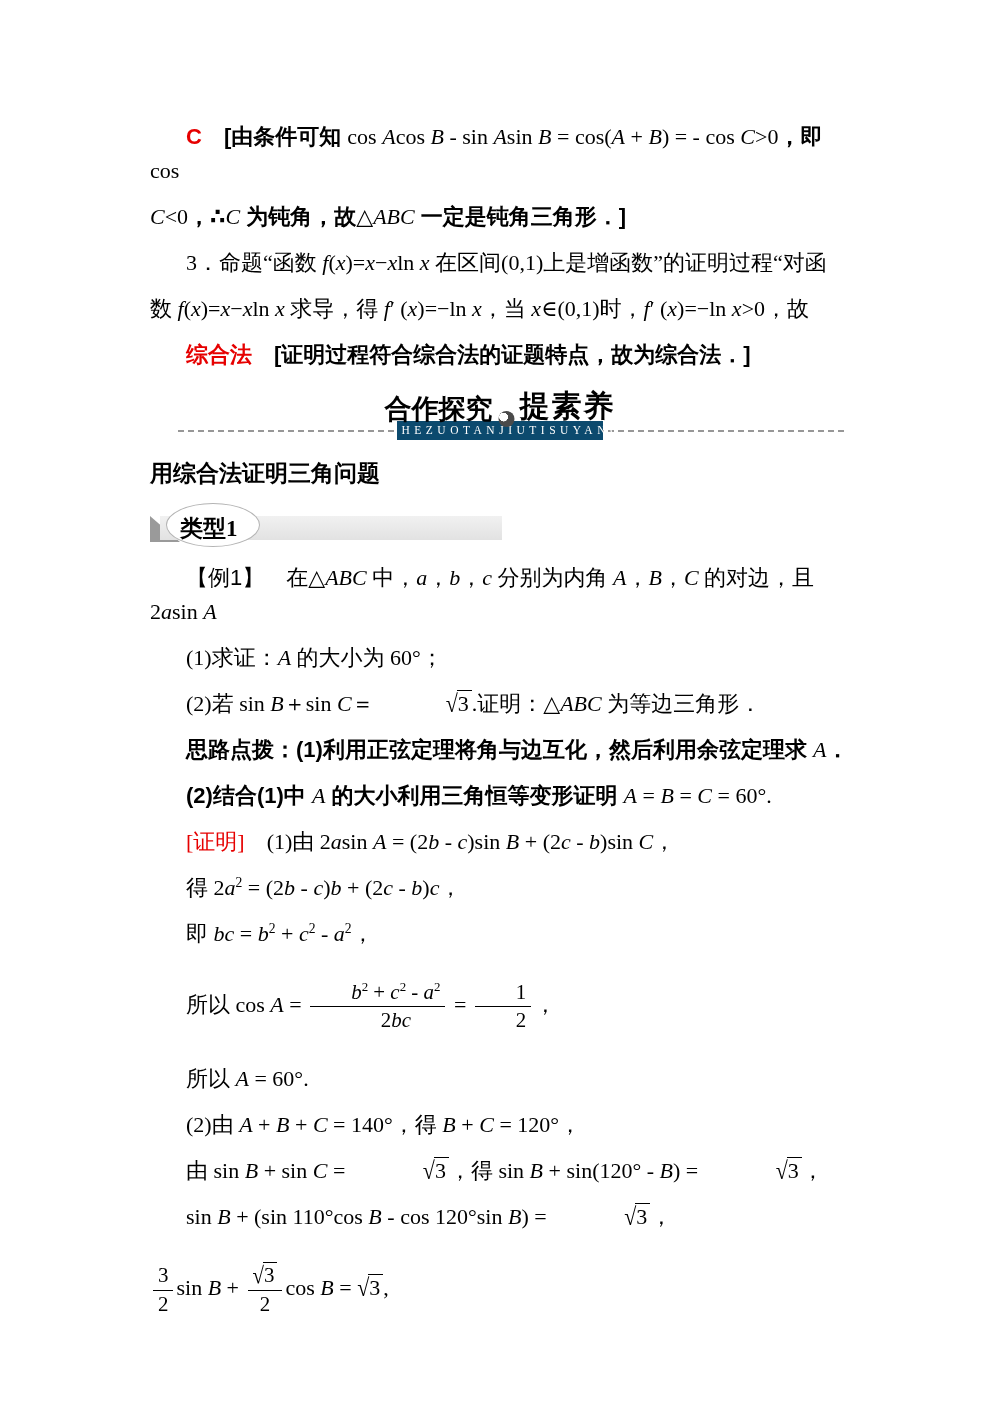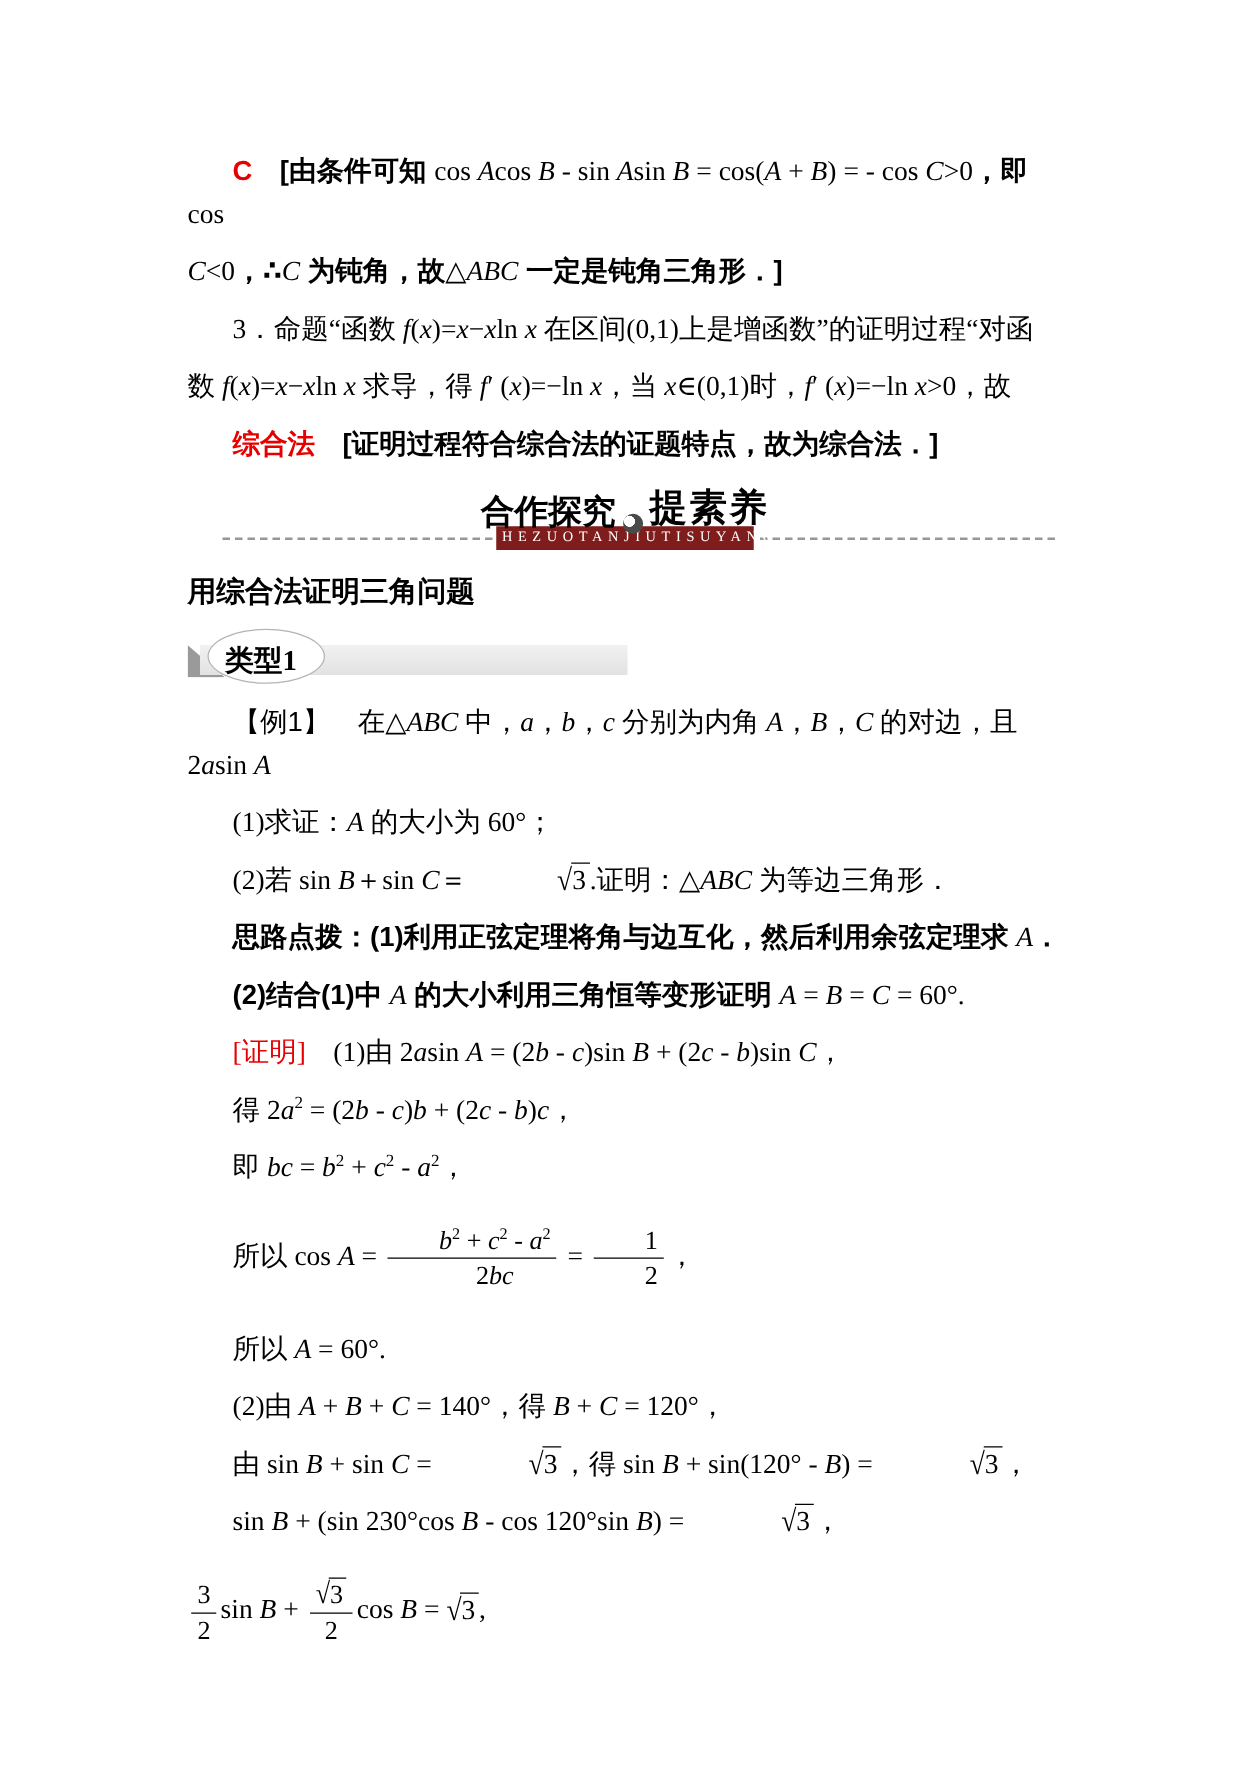--- a/index.html
+++ b/index.html
@@ -33,21 +33,21 @@
   .sqrt{display:inline-block;white-space:nowrap;font-family:"Liberation Serif","DejaVu Serif",serif;font-style:normal;}
   .sqrt .rad{display:inline-block;transform:scaleY(1.12);}
   .sqrt .radc{border-top:1.6px solid #000;margin-left:-1px;padding:0 3px 0 1px;}
 
   
   .explore{position:relative;height:62px;margin:14px 0 10px 0;}
   .explore .dash{position:absolute;left:28px;right:6px;top:44px;border-top:2px dashed #979797;}
   .explore .band{
     position:absolute;left:50%;top:35px;transform:translateX(-50%);
     width:206px;height:19px;line-height:19px;
-    background:#7f1d1d;color:#fff;
+    background:#0c4a6e;color:#fff;
     font-family:"Liberation Serif","DejaVu Serif",serif;
     font-size:11.5px;letter-spacing:4.5px;text-align:center;text-indent:4.5px;
   }
   .explore .etitle{
     position:absolute;left:50%;top:0;transform:translateX(-50%);
     display:flex;align-items:flex-end;white-space:nowrap;
   }
   .t-left{font-family:"Liberation Sans","DejaVu Sans",sans-serif;font-weight:bold;font-size:27px;}
   .half-circle{
     display:inline-block;width:16px;height:16px;border-radius:50%;
@@ -130,21 +130,21 @@
         <div class="line song indent">所以 <span class="mr">cos </span><span class="mi">A</span><span class="mr"> = </span><span class="frac">
             <span class="num"><span class="mi">b</span><span class="sup">2</span><span class="mr"> + </span><span class="mi">c</span><span class="sup">2</span><span class="mr"> - </span><span class="mi">a</span><span class="sup">2</span></span>
             <span class="den"><span class="mr">2</span><span class="mi">bc</span></span>
           </span><span class="mr"> = </span><span class="frac">
             <span class="num"><span class="mr">1</span></span>
             <span class="den"><span class="mr">2</span></span>
           </span>，</div>
         <div class="line song indent">所以 <span class="mi">A</span><span class="mr"> = 60°.</span></div>
         <div class="line song indent">(2)由 <span class="mi">A</span><span class="mr"> + </span><span class="mi">B</span><span class="mr"> + </span><span class="mi">C</span><span class="mr"> = 140°</span>，得 <span class="mi">B</span><span class="mr"> + </span><span class="mi">C</span><span class="mr"> = 120°</span>，</div>
         <div class="line song indent">由 <span class="mr">sin </span><span class="mi">B</span><span class="mr"> + sin </span><span class="mi">C</span><span class="mr"> = </span><span class="sqrt"><span class="rad">√</span><span class="radc">3</span></span>，得 <span class="mr">sin </span><span class="mi">B</span><span class="mr"> + sin(120° - </span><span class="mi">B</span><span class="mr">) = </span><span class="sqrt"><span class="rad">√</span><span class="radc">3</span></span>，</div>
-        <div class="line song indent"><span class="mr">sin </span><span class="mi">B</span><span class="mr"> + (sin 230°cos </span><span class="mi">B</span><span class="mr"> - cos 120°sin </span><span class="mi">B</span><span class="mr">) = </span><span class="sqrt"><span class="rad">√</span><span class="radc">3</span></span>，</div>
+        <div class="line song indent"><span class="mr">sin </span><span class="mi">B</span><span class="mr"> + (sin 110°cos </span><span class="mi">B</span><span class="mr"> - cos 120°sin </span><span class="mi">B</span><span class="mr">) = </span><span class="sqrt"><span class="rad">√</span><span class="radc">3</span></span>，</div>
         <div class="line song"><span class="frac">
             <span class="num"><span class="mr">3</span></span>
             <span class="den"><span class="mr">2</span></span>
           </span><span class="mr">sin </span><span class="mi">B</span><span class="mr"> + </span><span class="frac">
             <span class="num"><span class="sqrt"><span class="rad">√</span><span class="radc">3</span></span></span>
             <span class="den"><span class="mr">2</span></span>
           </span><span class="mr">cos </span><span class="mi">B</span><span class="mr"> = </span><span class="sqrt"><span class="rad">√</span><span class="radc">3</span></span><span class="mr">,</span></div>
       </div>
 
   </div>

